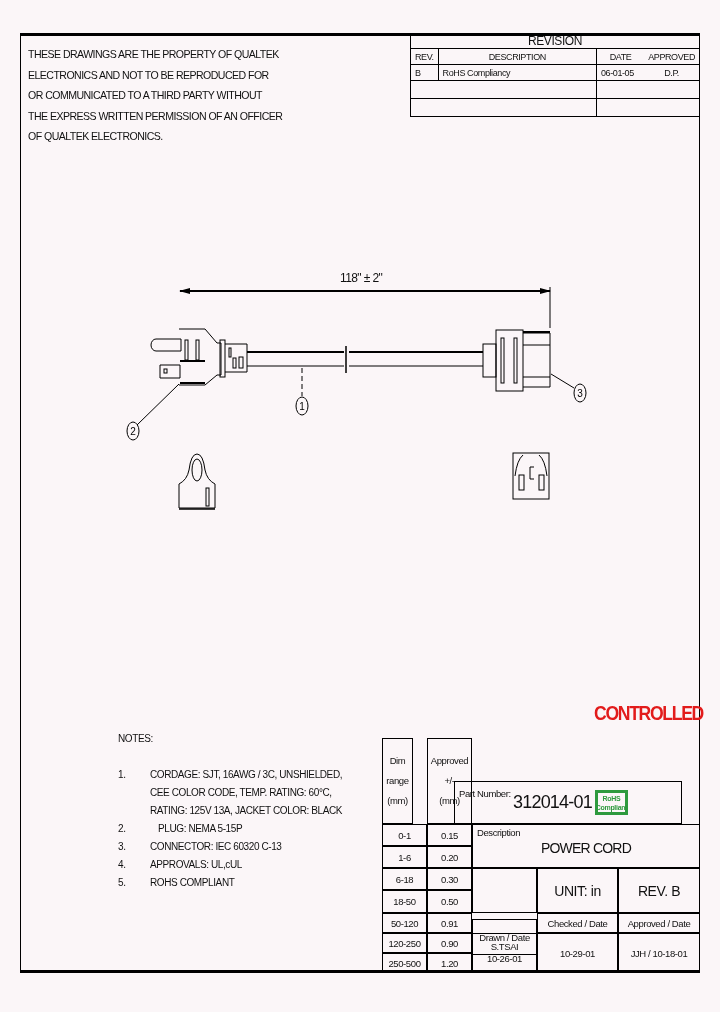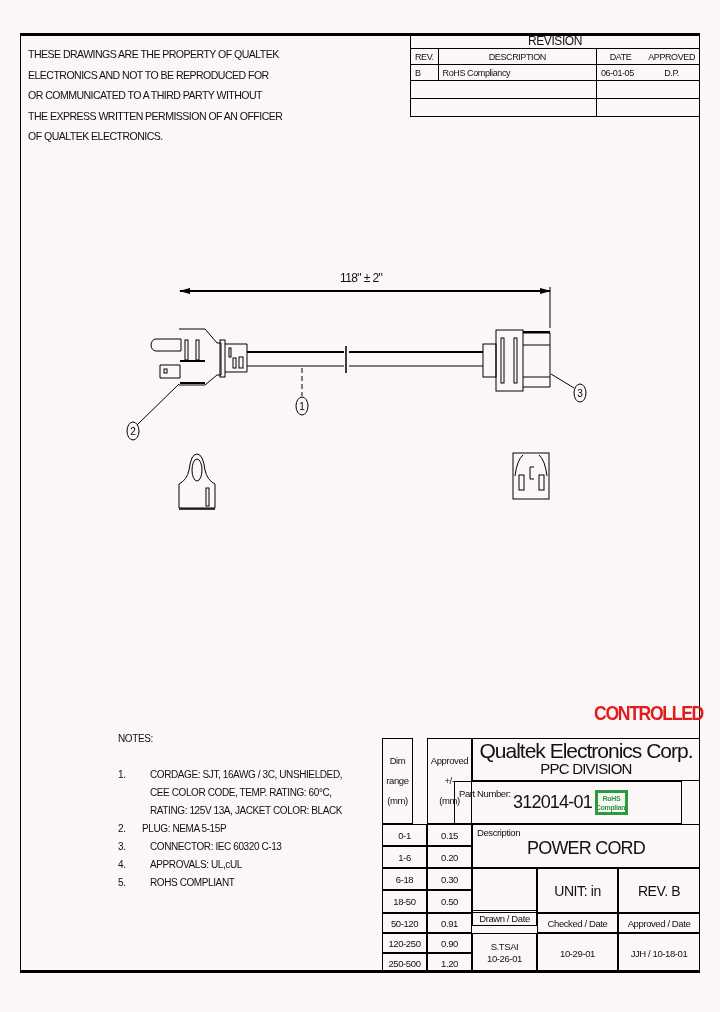--- a/index.html
+++ b/index.html
@@ -132,60 +132,56 @@
 
 <div class="abs controlled">CONTROLLED</div>
 
 <div class="abs notes" style="width:230px;height:170px">
   <div class="note-row" style="top:0">NOTES:</div>
   <div class="note-row" style="top:36px">1.</div>
   <div class="note-row" style="top:36px;left:32px">CORDAGE: SJT, 16AWG / 3C, UNSHIELDED,</div>
   <div class="note-row" style="top:54px;left:32px">CEE COLOR CODE, TEMP. RATING: 60°C,</div>
   <div class="note-row" style="top:72px;left:32px">RATING: 125V 13A, JACKET COLOR: BLACK</div>
   <div class="note-row" style="top:90px">2.</div>
-  <div class="note-row" style="top:90px;left:24px">PLUG: NEMA 5-15P</div>
+  <div class="note-row" style="top:90px;left:40px">PLUG: NEMA 5-15P</div>
   <div class="note-row" style="top:108px">3.</div>
   <div class="note-row" style="top:108px;left:32px">CONNECTOR: IEC 60320 C-13</div>
   <div class="note-row" style="top:126px">4.</div>
   <div class="note-row" style="top:126px;left:32px">APPROVALS: UL,cUL</div>
   <div class="note-row" style="top:144px">5.</div>
   <div class="note-row" style="top:144px;left:32px">ROHS COMPLIANT</div>
 </div>
 
 <div class="tb">
   <div class="cell" style="left:0;top:0;width:31px;height:86px;flex-direction:column;line-height:20px">
     <span>Dim</span>
       <span>range</span>
       <span>(mm)</span>
   </div>
   <div class="cell" style="left:45px;top:0;width:45px;height:86px;flex-direction:column;line-height:20px">
     <span>Approved</span>
       <span>+/-</span>
       <span>(mm)</span>
   </div>
-  <div class="cell" style="left:90px;top:0;width:228px;height:43px;flex-direction:column;line-height:18px">
-    <span style="font-size:21px;letter-spacing:-1px">Qualtek Electronics Corp.</span>
-    <span style="font-size:15px;letter-spacing:-0.8px">PPC DIVISION</span>
-  </div>
   <div class="cell" style="left:72px;top:43px;width:228px;height:43px;justify-content:flex-start;align-items:flex-start">
     <span style="position:absolute;left:4px;top:6px">Part Number:</span>
     <span style="position:absolute;left:58px;top:10px;font-size:18px;letter-spacing:-0.8px">312014-01</span>
     <div style="position:absolute;left:140px;top:8px;width:33px;height:25px;border:3px solid #2e9a3e;box-sizing:border-box;color:#2e9a3e;font-size:7px;font-weight:bold;line-height:9px;display:flex;flex-direction:column;align-items:center;justify-content:center;letter-spacing:-0.3px">
       <span>RoHS</span>
         <span>Compliant</span>
     </div>
   </div>
   <div class="cell" style="left:90px;top:86px;width:228px;height:44px">
     <span style="position:absolute;left:4px;top:2px">Description</span>
-    <span style="font-size:18px;letter-spacing:-0.8px;margin-top:4px">POWER CORD</span>
+    <span style="font-size:14px;letter-spacing:-0.8px;margin-top:4px">POWER CORD</span>
   </div>
   <div class="cell" style="left:90px;top:130px;width:65px;height:45px"></div>
   <div class="cell" style="left:155px;top:130px;width:81px;height:45px;font-size:14px">UNIT: in</div>
   <div class="cell" style="left:236px;top:130px;width:82px;height:45px;font-size:14px">REV.  B</div>
-  <div class="cell" style="left:90px;top:172px;width:65px;height:16px">Drawn / Date</div>
+  <div class="cell" style="left:90px;top:181px;width:65px;height:36px">Drawn / Date</div>
   <div class="cell" style="left:155px;top:175px;width:81px;height:20px">Checked / Date</div>
   <div class="cell" style="left:236px;top:175px;width:82px;height:20px">Approved / Date</div>
   <div class="cell" style="left:90px;top:195px;width:65px;height:40px;flex-direction:column;line-height:12px">
     <span>S.TSAI</span>
       <span>10-26-01</span>
   </div>
   <div class="cell" style="left:155px;top:195px;width:81px;height:40px">10-29-01</div>
   <div class="cell" style="left:236px;top:195px;width:82px;height:40px">JJH / 10-18-01</div>
 
   <div class="cell" style="left:0;top:86px;width:45px;height:22px">0-1</div>

